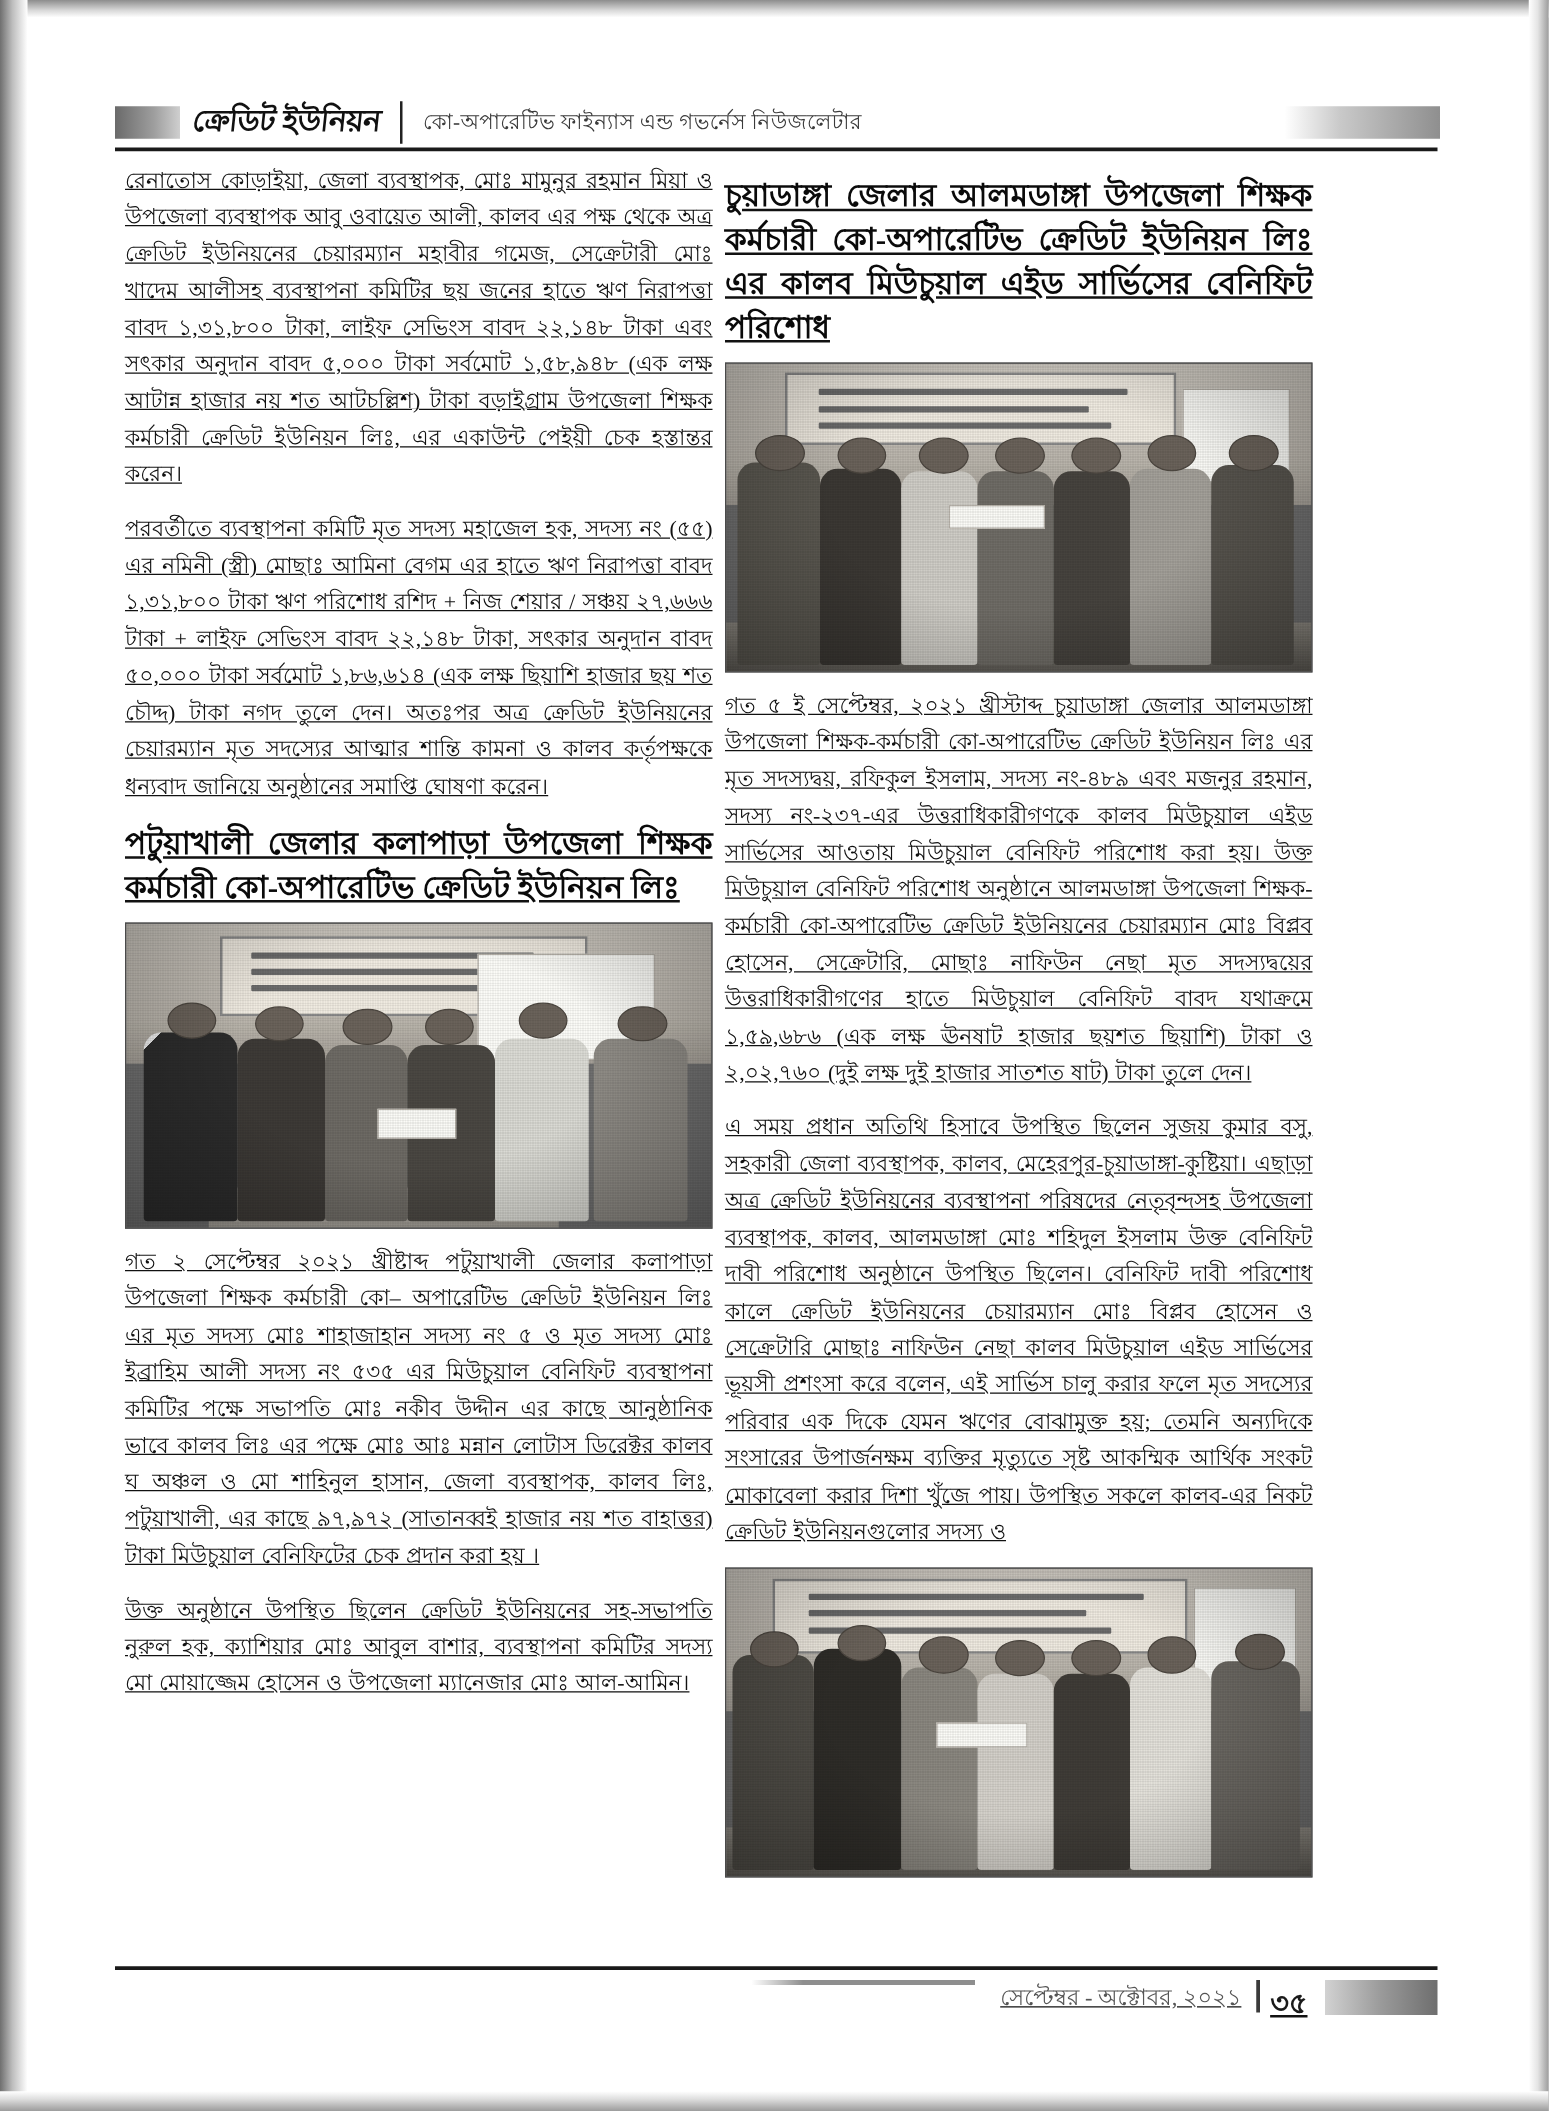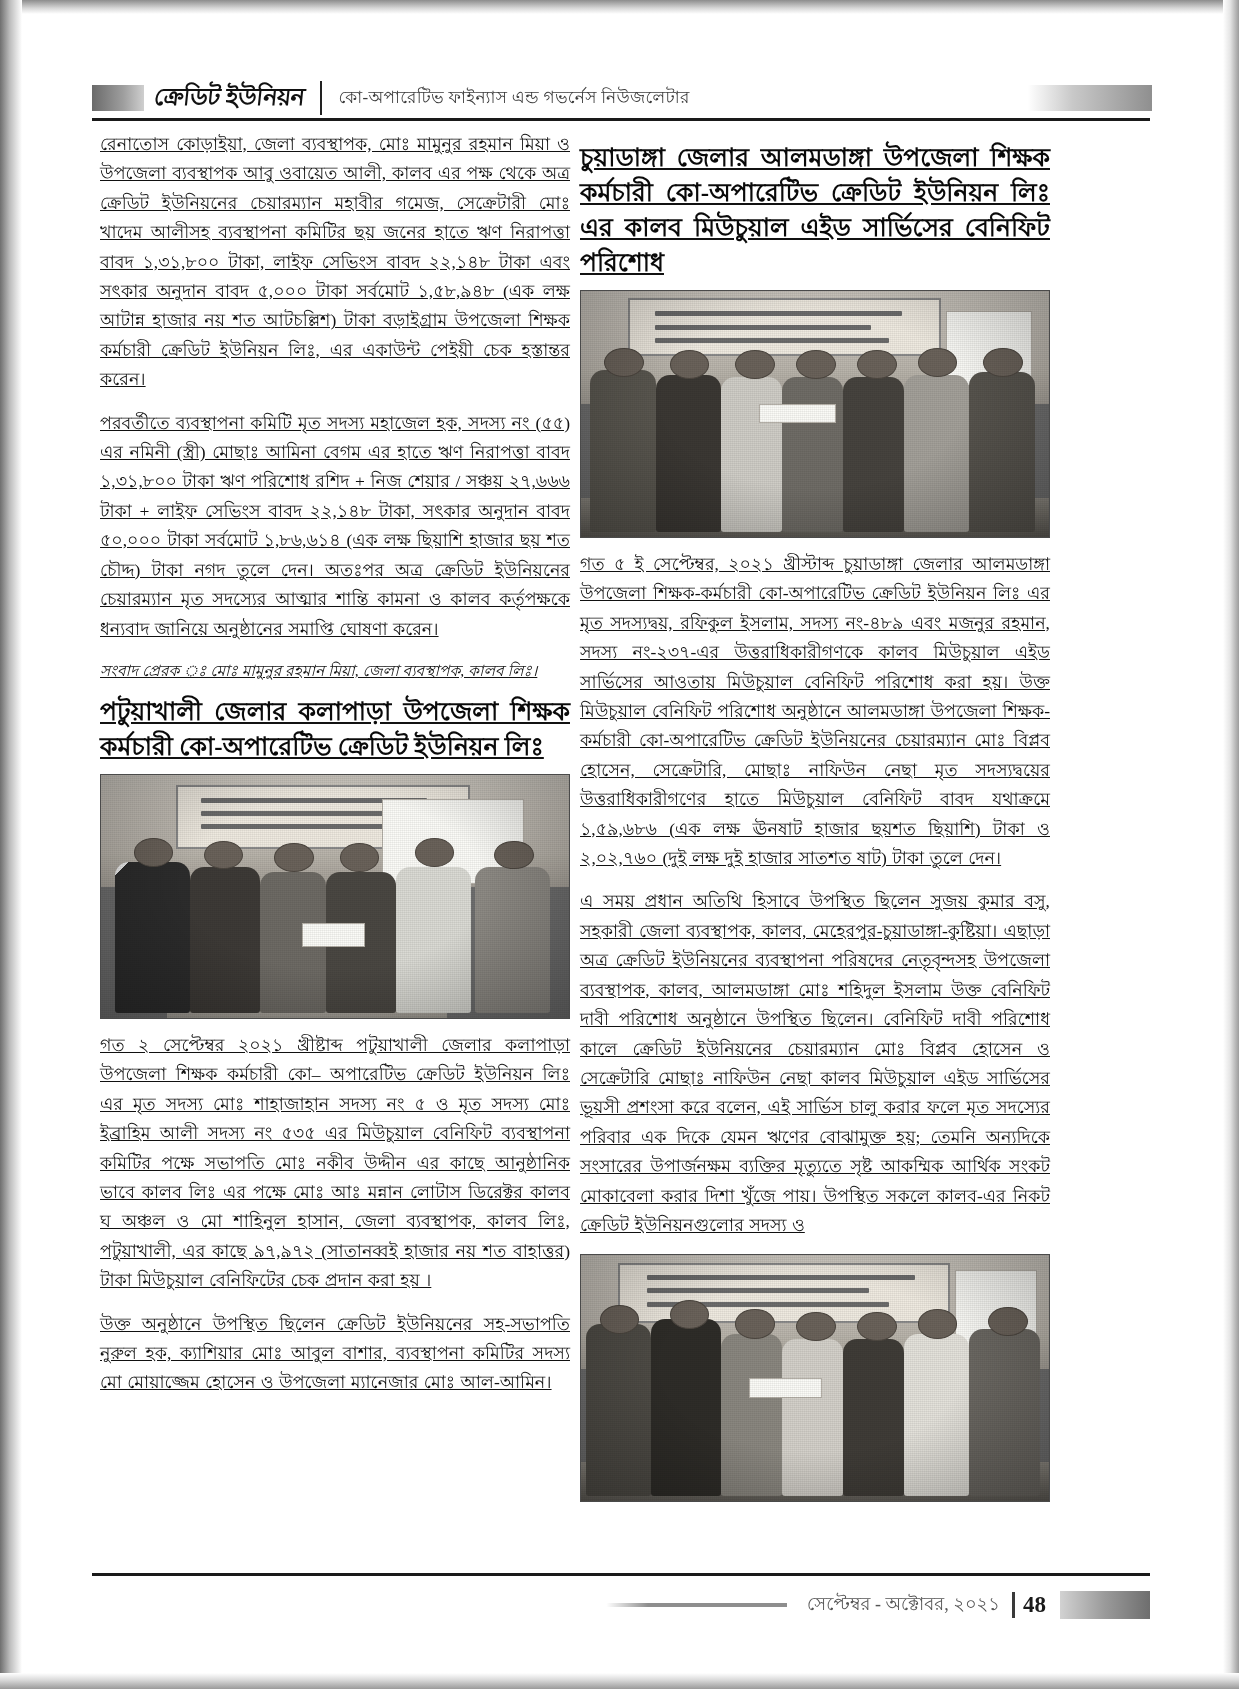--- a/index.html
+++ b/index.html
@@ -202,22 +202,23 @@
     position: absolute;
     left: 92px; bottom: 113px;
     width: 1058px; height: 3px;
     background: #1a1a1a;
   }
   .footer {
     position: absolute;
     left: 92px; bottom: 63px;
     width: 1058px; height: 42px;
     display: flex;
-    align-items: center;
+    align-items: flex-start;
     justify-content: flex-end;
+    text-decoration: underline;
   }
   .footer-dash {
     flex: 1 1 auto;
     height: 4px;
     background: linear-gradient(to right,#ffffff 0%,#ffffff 74%,#8e8e8e 80%,#8e8e8e 100%);
     margin-right: 20px;
   }
   .footer-date {
     font-size: 18px;
     color: #555;
@@ -255,21 +256,20 @@
     <div class="masthead-rule"></div>
     <div class="masthead-sub">কো-অপারেটিভ ফাইন্যাস এন্ড গভর্নেস নিউজলেটার</div>
     <div class="masthead-tail"></div>
   </div>
   <div class="header-hr"></div>
 
   <div class="col col-left">
 
     <p class="para first">রেনাতোস কোড়াইয়া, জেলা ব্যবস্থাপক, মোঃ মামুনুর রহমান মিয়া ও উপজেলা ব্যবস্থাপক আবু ওবায়েত আলী, কালব এর পক্ষ থেকে অত্র ক্রেডিট ইউনিয়নের চেয়ারম্যান মহাবীর গমেজ, সেক্রেটারী মোঃ খাদেম আলীসহ ব্যবস্থাপনা কমিটির ছয় জনের হাতে ঋণ নিরাপত্তা বাবদ ১,৩১,৮০০ টাকা, লাইফ সেভিংস বাবদ ২২,১৪৮ টাকা এবং সৎকার অনুদান বাবদ ৫,০০০ টাকা সর্বমোট ১,৫৮,৯৪৮ (এক লক্ষ আটান্ন হাজার নয় শত আটচল্লিশ) টাকা বড়াইগ্রাম উপজেলা শিক্ষক কর্মচারী ক্রেডিট ইউনিয়ন লিঃ, এর একাউন্ট পেইয়ী চেক হস্তান্তর করেন।</p>
     <p class="para">পরবর্তীতে ব্যবস্থাপনা কমিটি মৃত সদস্য মহাজেল হক, সদস্য নং (৫৫) এর নমিনী (স্ত্রী) মোছাঃ আমিনা বেগম এর হাতে ঋণ নিরাপত্তা বাবদ ১,৩১,৮০০ টাকা ঋণ পরিশোধ রশিদ + নিজ শেয়ার / সঞ্চয় ২৭,৬৬৬ টাকা + লাইফ সেভিংস বাবদ ২২,১৪৮ টাকা, সৎকার অনুদান বাবদ ৫০,০০০ টাকা সর্বমোট ১,৮৬,৬১৪ (এক লক্ষ ছিয়াশি হাজার ছয় শত চৌদ্দ) টাকা নগদ তুলে দেন। অতঃপর অত্র ক্রেডিট ইউনিয়নের চেয়ারম্যান মৃত সদস্যের আত্মার শান্তি কামনা ও কালব কর্তৃপক্ষকে ধন্যবাদ জানিয়ে অনুষ্ঠানের সমাপ্তি ঘোষণা করেন।</p>
-    <p class="byline">সংবাদ প্রেরক ঃ মোঃ মামুনুর রহমান মিয়া, জেলা ব্যবস্থাপক, কালব লিঃ।</p>
 
     <h2 class="headline">পটুয়াখালী জেলার কলাপাড়া উপজেলা শিক্ষক কর্মচারী কো-অপারেটিভ ক্রেডিট ইউনিয়ন লিঃ</h2>
 
     <div class="photo photo-2">
       <div class="room-wall"></div>
       <div class="banner" style="left:16%;top:4%;width:62%;height:25%;">
         <div class="banner-line" style="top:18%;width:78%;"></div>
         <div class="banner-line" style="top:40%;width:66%;"></div>
         <div class="banner-line" style="top:62%;width:72%;"></div>
       </div>
@@ -361,17 +361,17 @@
       <div class="vig"></div>
     </div>
 
   </div>
 
   <div class="footer-rule"></div>
   <div class="footer">
     <div class="footer-dash"></div>
     <div class="footer-date">সেপ্টেম্বর - অক্টোবর, ২০২১</div>
     <div class="footer-sep"></div>
-    <div class="footer-page">48</div>
+    <div class="footer-page">৩৫</div>
     <div class="footer-swatch"></div>
   </div>
 
 </div>
 
 </body></html>

